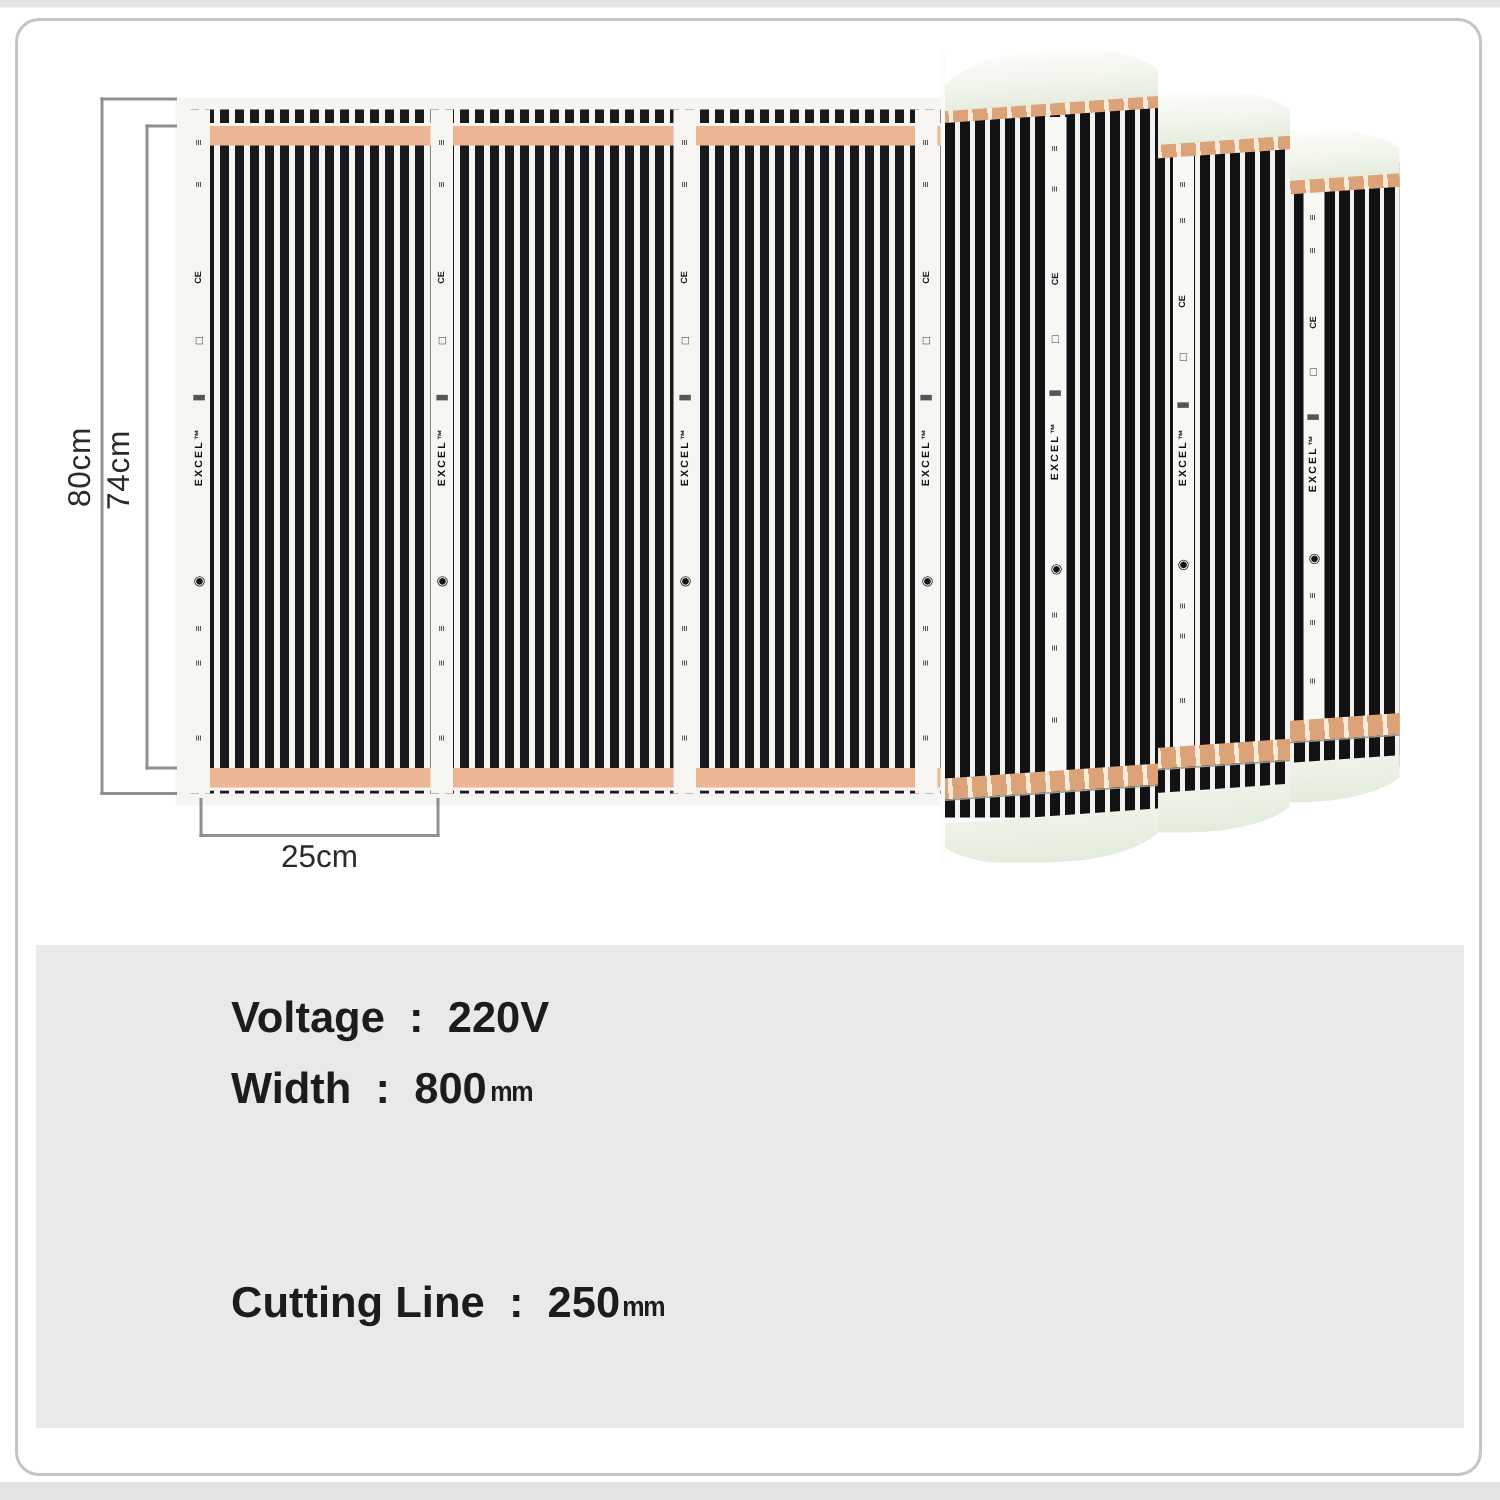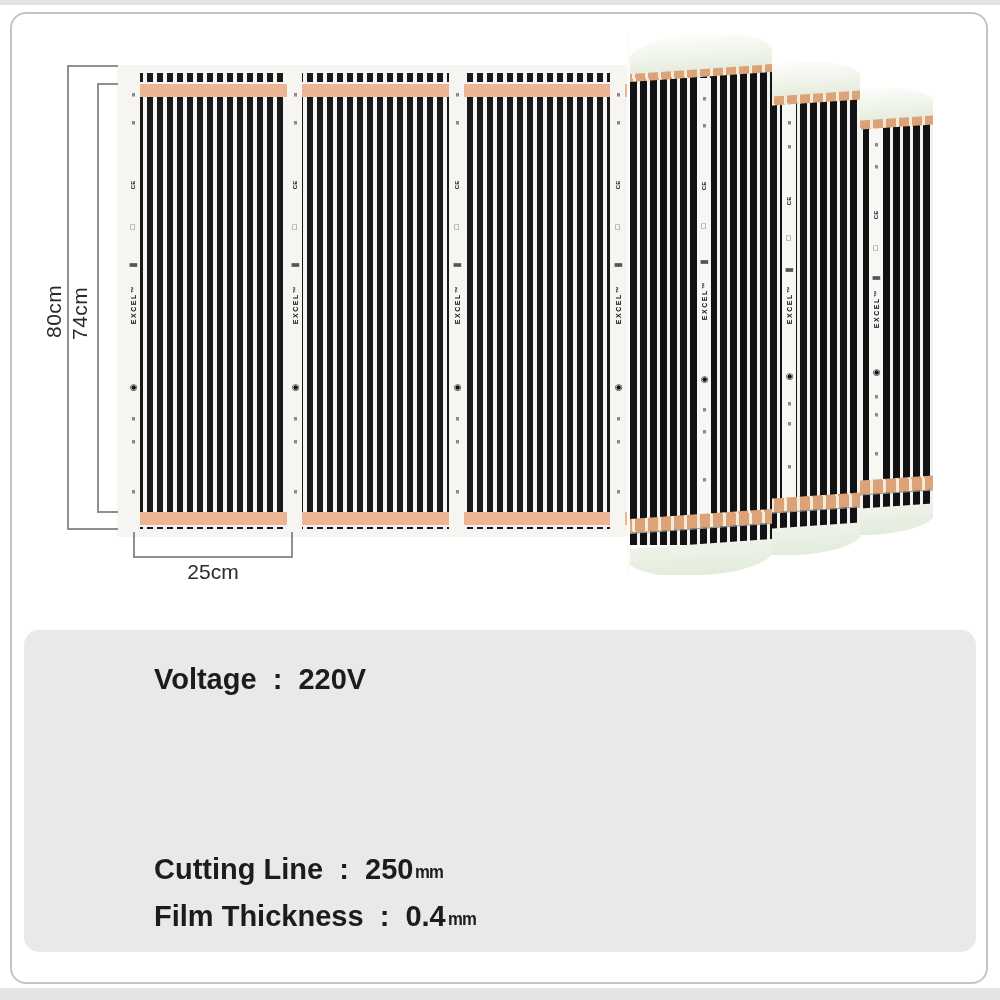--- a/index.html
+++ b/index.html
@@ -50,21 +50,21 @@
   .dim-74{left:97px;top:83px;width:21px;height:430px;box-sizing:border-box;
     border-left:2px solid #8f8f8f;border-top:2px solid #8f8f8f;border-bottom:2px solid #8f8f8f;}
   .dim-25{left:133px;top:532px;width:160px;height:26px;box-sizing:border-box;
     border-left:2px solid #8f8f8f;border-right:2px solid #8f8f8f;border-bottom:2px solid #8f8f8f;}
   .vlabel{writing-mode:vertical-rl;transform:rotate(180deg);font-size:21px;color:#2a2a2a;letter-spacing:0.5px;}
   .lbl-80{left:42px;top:268px;height:70px;}
   .lbl-74{left:68px;top:270px;height:70px;}
   .lbl-25{left:133px;top:560px;width:160px;text-align:center;font-size:21px;color:#2a2a2a;}
 
   
-  .spec-box{left:24px;top:630px;width:952px;height:322px;background:#e9e9e9;z-index:1;border-radius:15px;}
+  .spec-box{left:24px;top:630px;width:952px;height:322px;background:#e9e9e9;z-index:1;}
   .spec-row{position:absolute;left:130px;font-size:29px;font-weight:bold;color:#1c1c1c;white-space:pre;}
   .sep{white-space:pre;}
   .unit{display:inline-block;font-size:19px;font-weight:bold;letter-spacing:-1px;transform:scaleX(0.88) translateY(-1px);}
 </style>
 </head>
 <body>
 
 <div class="abs edge-top"></div>
 <div class="abs edge-bottom"></div>
 
@@ -192,15 +192,15 @@
       </div>
     <div class="abs roll-band" style="top:27px;"></div>
     <div class="abs roll-band" style="bottom:46px;border-top:none;border-bottom:1px solid #9a9a90;"></div>
     <div class="abs cap cap-top" style="height:35px;"></div>
     <div class="abs cap cap-bottom" style="height:31px;"></div>
   </div>
 </div>
 
 <div class="abs spec-box">
   <div class="spec-row" style="top:33px;"><span>Voltage</span><span class="sep">  :  </span><span>220V</span><span class="unit"></span></div>
+  <div class="spec-row" style="top:80px;"><span>Width</span><span class="sep">  :  </span><span>800</span><span class="unit">mm</span></div>
   <div class="spec-row" style="top:223px;"><span>Cutting Line</span><span class="sep">  :  </span><span>250</span><span class="unit">mm</span></div>
-  <div class="spec-row" style="top:270px;"><span>Film Thickness</span><span class="sep">  :  </span><span>0.4</span><span class="unit">mm</span></div>
 </div>
 
 </body></html>

